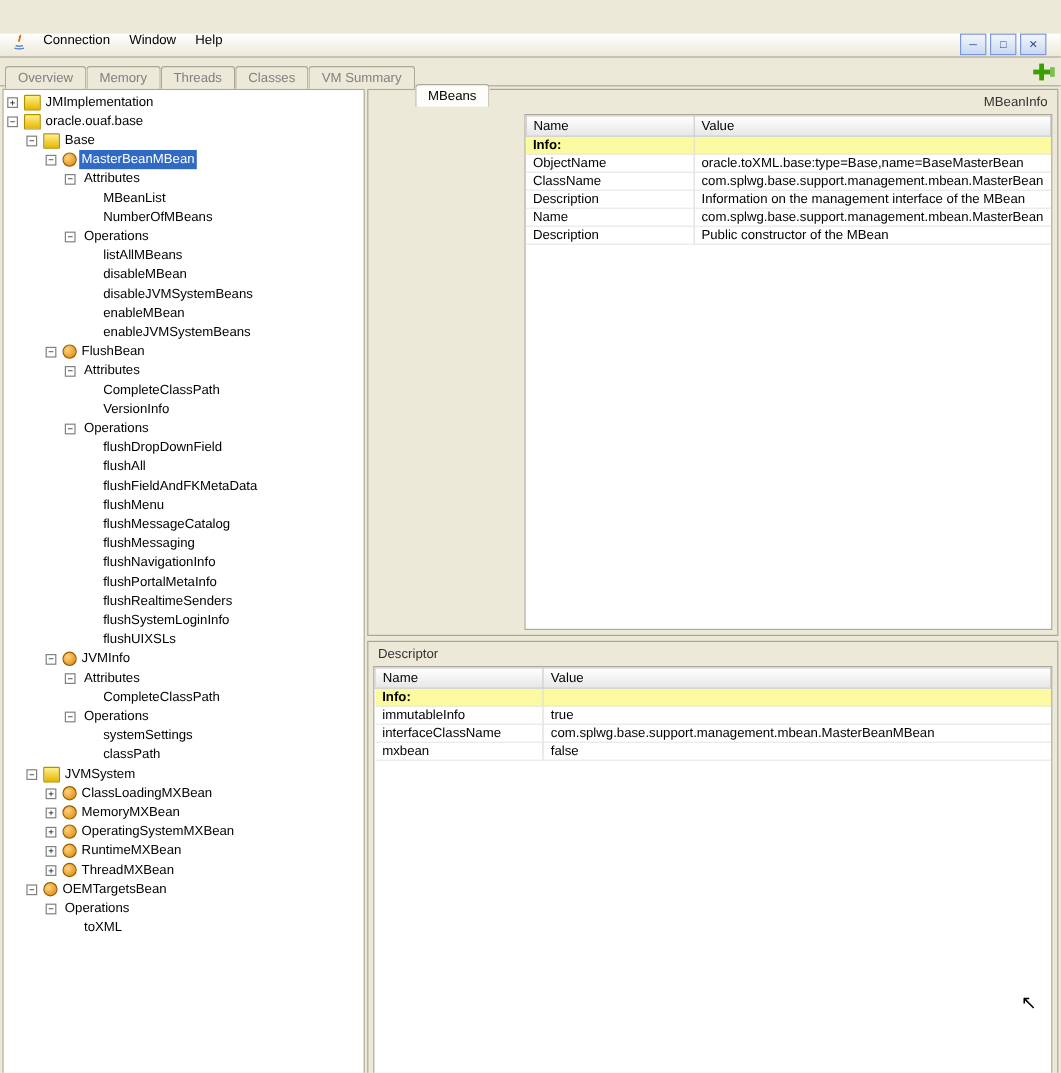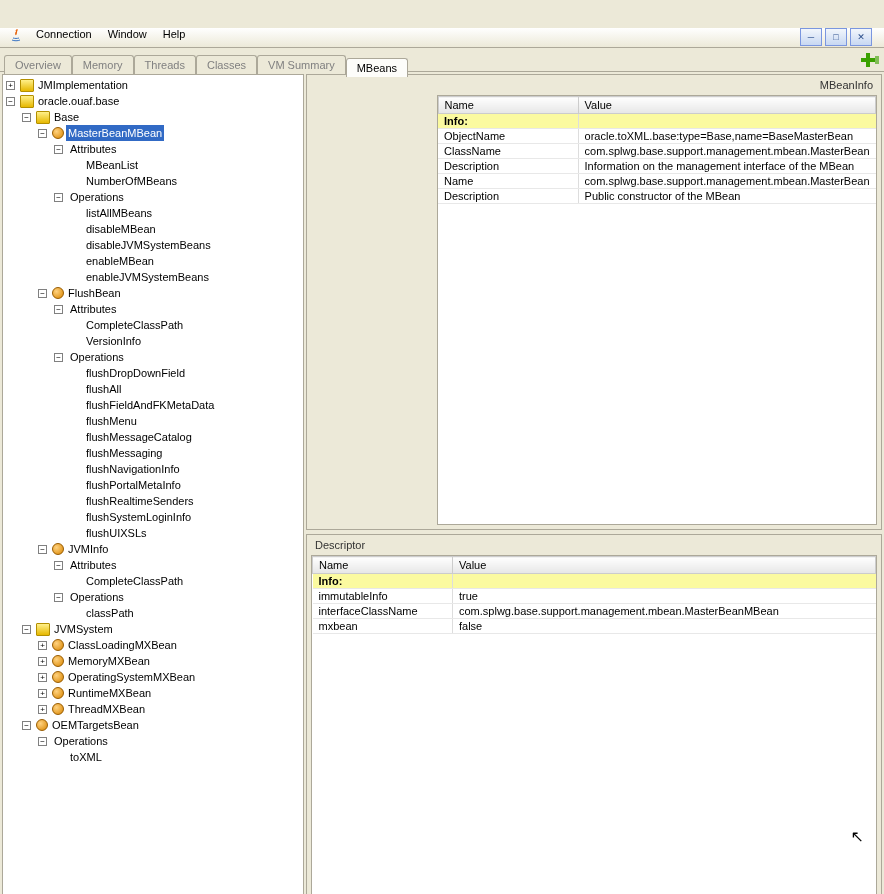--- a/index.html
+++ b/index.html
@@ -4,21 +4,21 @@
 <style>
 * { box-sizing: border-box; margin: 0; padding: 0; font-family: Tahoma, Arial, sans-serif; font-size: 11px; }
 body { background: #ece9d8; width: 884px; height: 894px; overflow: hidden; }
 .menubar { height: 20px; background: linear-gradient(#fff,#ece9d8); border-bottom: 1px solid #aca899; display:flex; align-items:flex-start; padding: 0 8px; margin-top: 28px; }
 .menubar .java-icon { width:16px; height:16px; margin-right:4px; }
 .menubar .menu-item { padding: 2px 8px; cursor:default; }
 .win-btns { margin-left:auto; display:flex; gap:3px; padding-right:4px; }
 .win-btn { width:22px; height:18px; border:1px solid #7a96df; background:linear-gradient(#f2f6fc,#c8d8f2); display:flex; align-items:center; justify-content:center; font-size:9px; color:#2a4d8a; }
 .tabbar { height: 24px; display:flex; align-items:flex-end; padding: 2px 4px 0 4px; gap:2px; border-bottom:1px solid #aca899; position:relative; }
 .tab { padding:3px 10px; background:#ece9d8; border:1px solid #aca899; border-bottom:none; border-radius:3px 3px 0 0; color:#808080; cursor:default; }
-.tab.active { background:#fdfdfa; color:#000; position:relative; top:3px; }
+.tab.active { background:#fdfdfa; color:#000; position:relative; top:15px; }
 .tab-plus { margin-left:auto; width:20px; height:18px; margin-bottom:2px; }
 .main { display:flex; height: calc(894px - 44px); }
 .tree-pane { width: 302px; background:#fff; border:1px solid #aca899; margin:2px; overflow:auto; padding:2px; }
 .right-pane { flex:1; display:flex; flex-direction:column; margin:2px 2px 2px 0; gap:4px; }
 .panel { border:1px solid #aca899; background:#ece9d8; display:flex; flex-direction:column; }
 .panel.top { height: 456px; align-items: flex-end; }
 .panel.bottom { flex:1; }
 .panel-title { padding: 4px 8px; color:#333; }
 .grid { border:1px solid #aca899; margin:0 4px 4px 4px; background:#fff; flex:1; overflow:auto; }
 .grid table { width:100%; border-collapse:collapse; }
@@ -290,20 +290,26 @@
                       </li>
                       <li>
                         <div class="tree-row">
                           <span class="toggle">−</span>
                           <span class="label">Operations</span>
                         </div>
                         <ul>
                           <li>
                             <div class="tree-row">
                               <span class="toggle none"></span>
+                              <span class="label">systemSettings</span>
+                            </div>
+                          </li>
+                          <li>
+                            <div class="tree-row">
+                              <span class="toggle none"></span>
                               <span class="label">classPath</span>
                             </div>
                           </li>
                         </ul>
                       </li>
                     </ul>
                   </li>
                 </ul>
               </li>
               <li>

